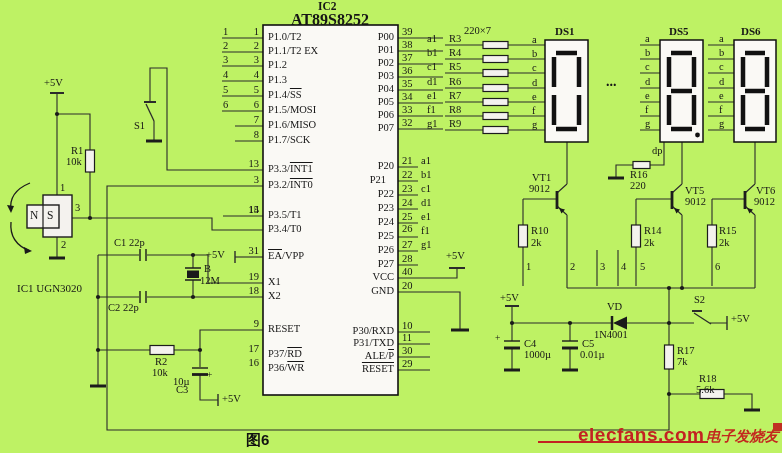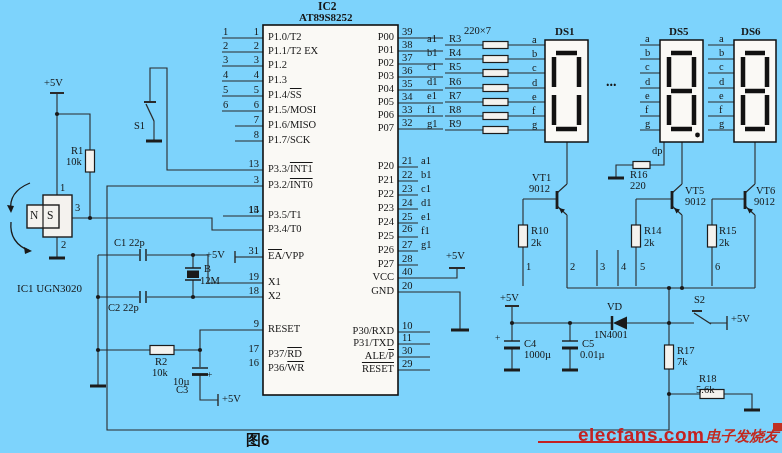--- a/index.html
+++ b/index.html
@@ -1,16 +1,16 @@
 <!DOCTYPE html>
 <html><head>
 <meta charset="utf-8">
 <style>
   html,body{margin:0;padding:0}
-  #stage{position:relative;width:782px;height:453px;background:#7dd3fc;overflow:hidden;
+  #stage{position:relative;width:782px;height:453px;background:#bef264;overflow:hidden;
          font-family:"Liberation Serif",serif}
   svg{position:absolute;left:0;top:0}
   .t{position:absolute;font:10.5px/1.15 "Liberation Serif",serif;color:#161616;white-space:nowrap}
   .t span{font:inherit}
   .b{font-weight:bold}
   .ov{text-decoration:overline}
   .pnum{width:16px;text-align:right}
   .logo{position:absolute;font:bold 19px "Liberation Sans",sans-serif;color:#c32222;letter-spacing:.5px}
   .cn-red{position:absolute;font:bold italic 14.5px "Liberation Serif",serif;color:#c3281e}
   .title{position:absolute;font:bold 15px "Liberation Sans",sans-serif;color:#111}
@@ -176,21 +176,21 @@
         <circle cx="512" cy="323" r="2.1"></circle>
     <circle cx="570" cy="323" r="2.1"></circle>
         <circle cx="669" cy="323" r="2.1"></circle>
     <circle cx="669" cy="288" r="2.1"></circle>
         <circle cx="682" cy="288" r="2.1"></circle>
     <circle cx="669" cy="394" r="2.1"></circle>
   </g>
 </svg>
 
 <span class="t b" style="left:318px;top:0px;font-size:11.5px">IC2</span>
-<span class="t b" style="left:299px;top:11px;font-size:11px">AT89S8252</span>
+<span class="t b" style="left:291px;top:11px;font-size:16px">AT89S8252</span>
 
 <span class="t pnum" style="left:243px;top:26px">1</span>
 <span class="t pnum" style="left:243px;top:40px">2</span>
 <span class="t pnum" style="left:243px;top:54px">3</span>
 <span class="t pnum" style="left:243px;top:69px">4</span>
 <span class="t pnum" style="left:243px;top:84px">5</span>
 <span class="t pnum" style="left:243px;top:99px">6</span>
 <span class="t pnum" style="left:243px;top:114px">7</span>
 <span class="t pnum" style="left:243px;top:129px">8</span>
 <span class="t pnum" style="left:243px;top:158px">13</span>
@@ -263,21 +263,21 @@
 
 <span class="t" style="right:388px;top:31px"><span>P00</span></span>
 <span class="t" style="right:388px;top:44px"><span>P01</span></span>
 <span class="t" style="right:388px;top:57px"><span>P02</span></span>
 <span class="t" style="right:388px;top:70px"><span>P03</span></span>
 <span class="t" style="right:388px;top:83px"><span>P04</span></span>
 <span class="t" style="right:388px;top:96px"><span>P05</span></span>
 <span class="t" style="right:388px;top:109px"><span>P06</span></span>
 <span class="t" style="right:388px;top:122px"><span>P07</span></span>
 <span class="t" style="right:388px;top:160px"><span>P20</span></span>
-<span class="t" style="right:388px;top:174px"><span>P21</span></span>
+<span class="t" style="right:396px;top:174px"><span>P21</span></span>
 <span class="t" style="right:388px;top:188px"><span>P22</span></span>
 <span class="t" style="right:388px;top:202px"><span>P23</span></span>
 <span class="t" style="right:388px;top:216px"><span>P24</span></span>
 <span class="t" style="right:388px;top:230px"><span>P25</span></span>
 <span class="t" style="right:388px;top:244px"><span>P26</span></span>
 <span class="t" style="right:388px;top:258px"><span>P27</span></span>
 <span class="t" style="right:388px;top:271px"><span>VCC</span></span>
 <span class="t" style="right:388px;top:285px"><span>GND</span></span>
 <span class="t" style="right:388px;top:325px"><span>P30/RXD</span></span>
 <span class="t" style="right:388px;top:337px"><span>P31/TXD</span></span>

